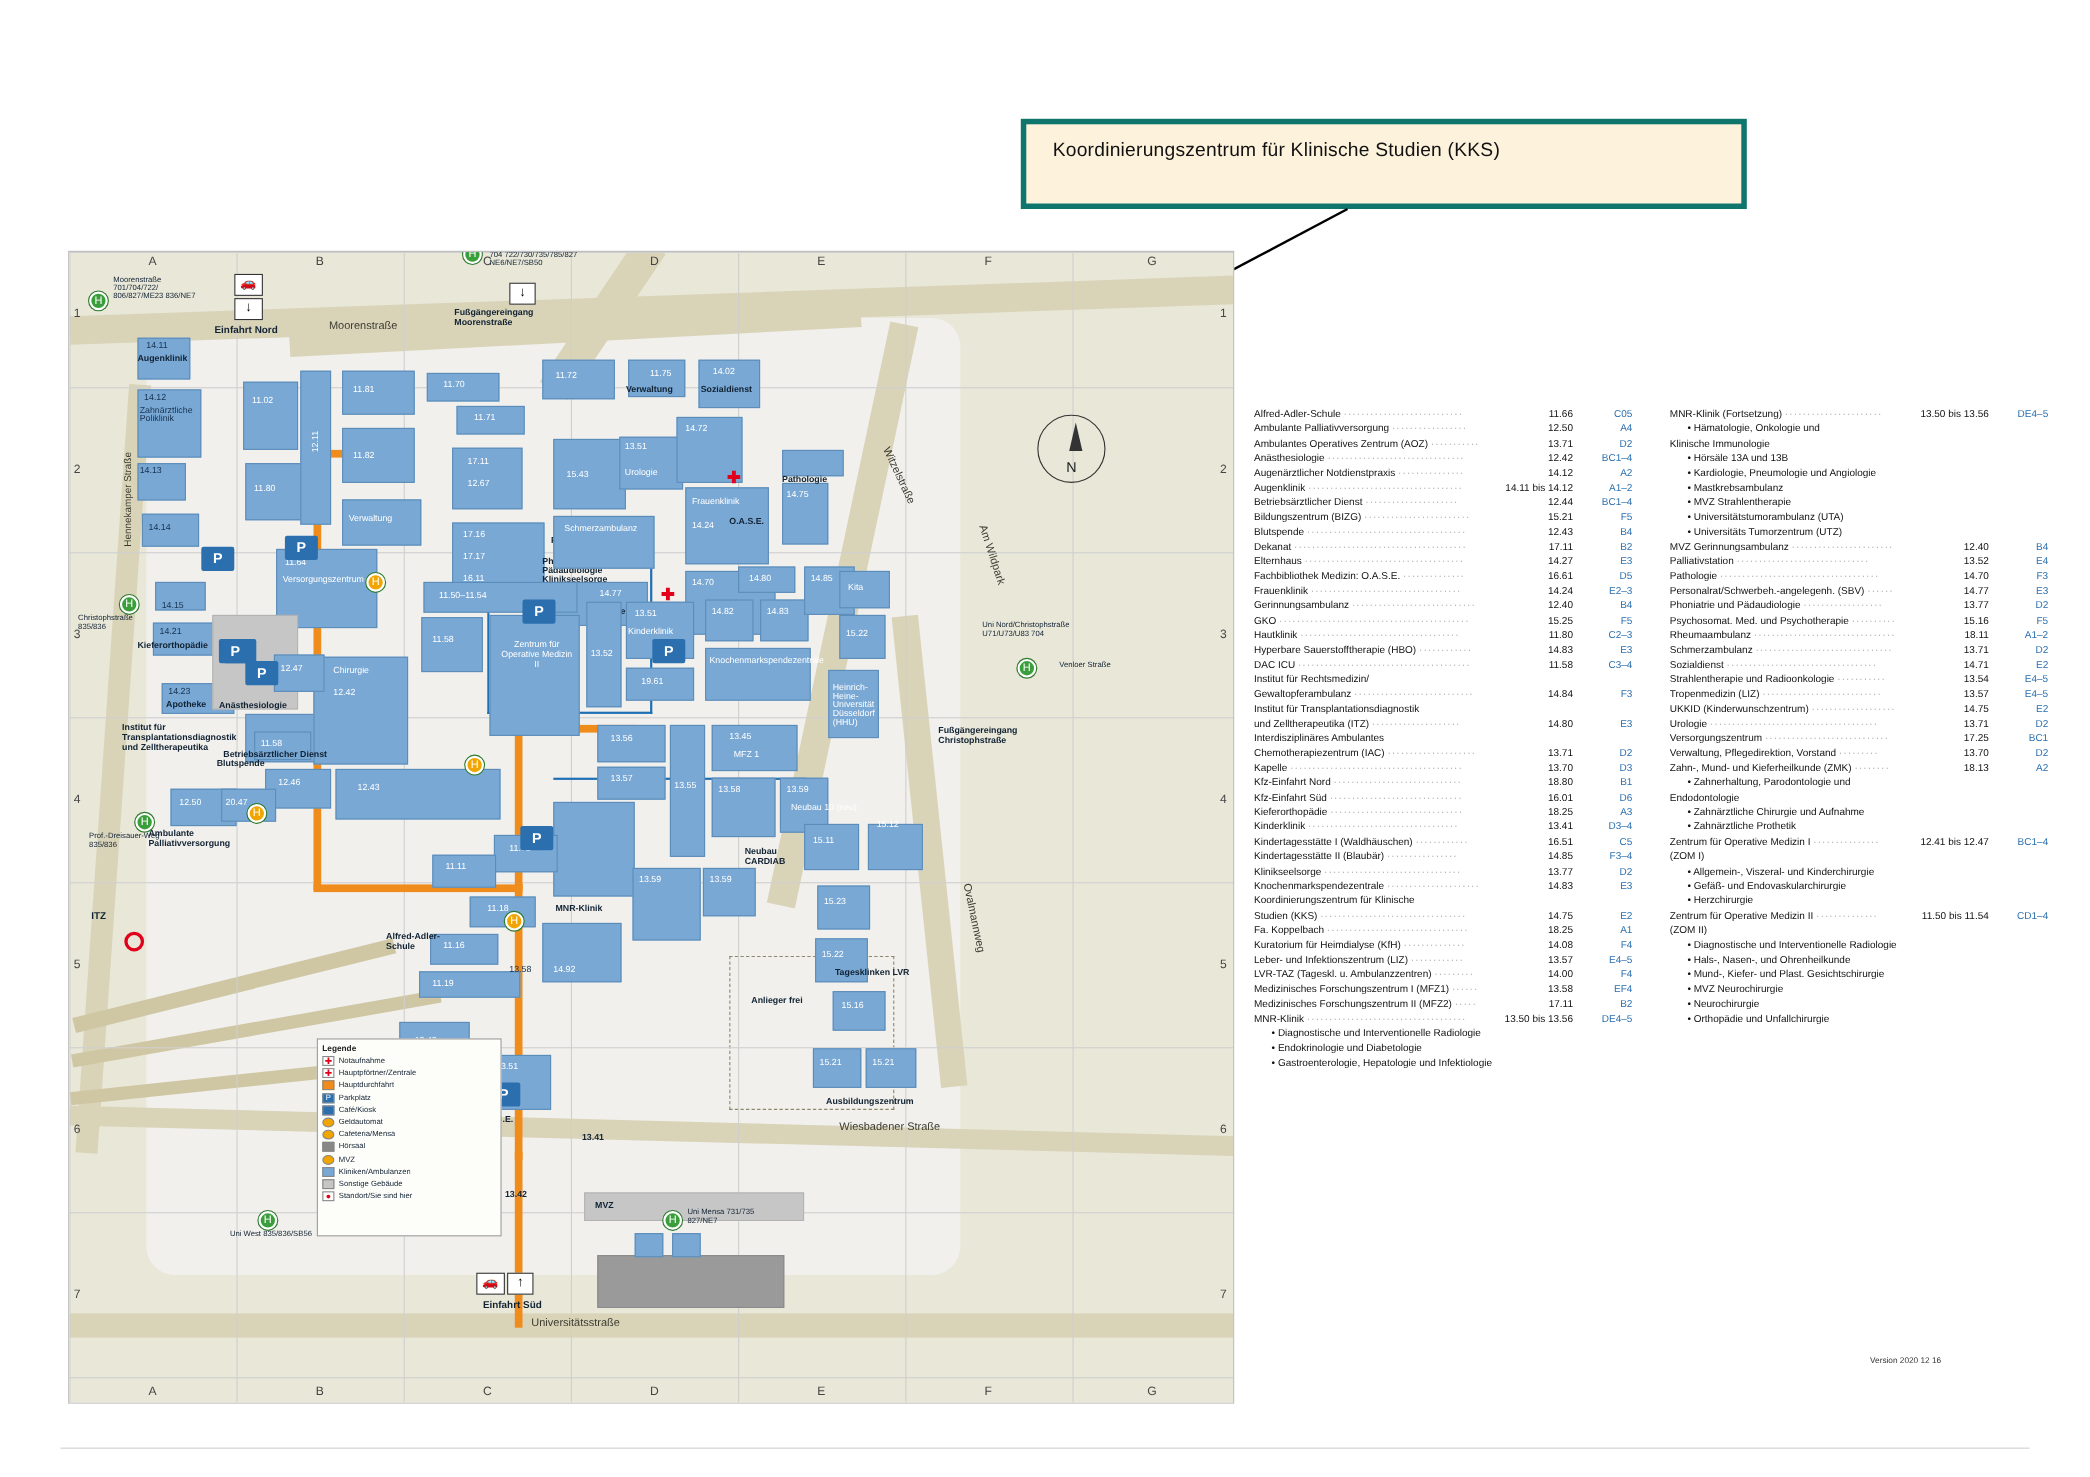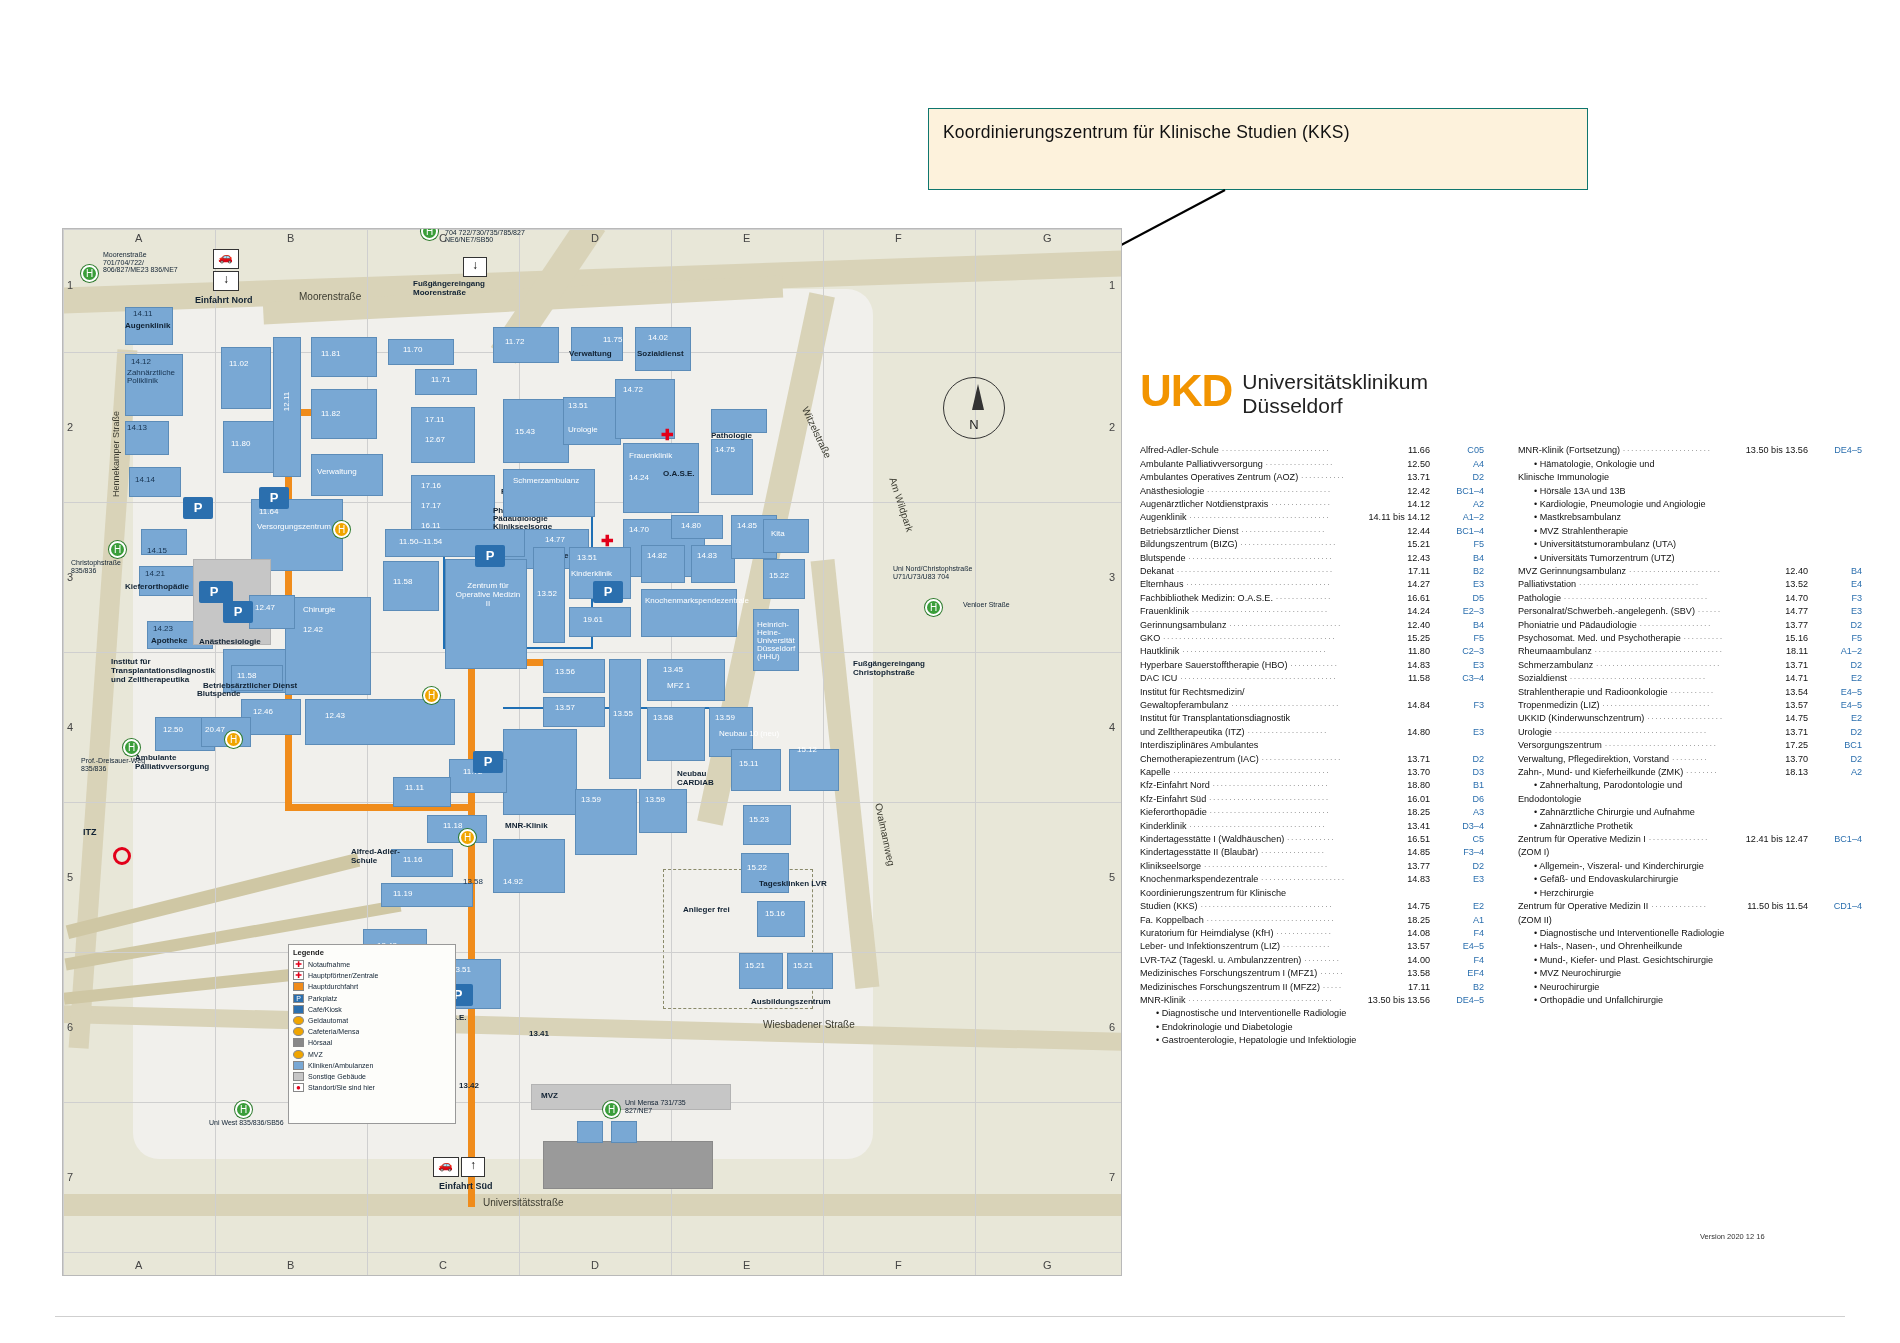--- a/index.html
+++ b/index.html
@@ -7,22 +7,22 @@
   body {
     width:1900px; height:1343px;
     background:#ffffff;
     font-family:"Liberation Sans", sans-serif;
     position:relative;
     overflow:hidden;
   }
   
   #callout {
     position:absolute; left:928px; top:108px; width:660px; height:82px;
-    background:#fdf2dc; border:1px solid #0f766e;
-    padding:10px 14px;
+    background:#fdf2dc; border:5px solid #0f766e;
+    padding:10px 24px;
   }
   #callout div {
     font-size:17.5px; color:#111; line-height:1.5; letter-spacing:.2px;
   }
   #calloutline { position:absolute; left:690px; top:180px; width:620px; height:320px; pointer-events:none;}
   
   #map {
     position:absolute; left:62px; top:228px; width:1060px; height:1048px;
     background:#ffffff; border:1px solid #b9b9b9;
     overflow:hidden;
@@ -216,21 +216,21 @@
   <div class="bld" style="left:210px;top:108px;width:28px;height:140px;"></div>
   <div class="lbl w" style="left:214px;top:168px;transform:rotate(-90deg);">12.11</div>
 
   <div class="bld" style="left:325px;top:110px;width:66px;height:26px;"></div>
   <div class="lbl w" style="left:340px;top:116px;">11.70</div>
   <div class="bld" style="left:352px;top:140px;width:62px;height:26px;"></div>
   <div class="lbl w" style="left:368px;top:146px;">11.71</div>
   <div class="bld" style="left:430px;top:98px;width:66px;height:36px;"></div>
   <div class="lbl w" style="left:442px;top:108px;">11.72</div>
   <div class="bld" style="left:508px;top:98px;width:52px;height:34px;"></div>
-  <div class="lbl w" style="left:540px;top:106px;">11.75</div>
+  <div class="lbl w" style="left:528px;top:106px;">11.75</div>
   <div class="lbl b" style="left:506px;top:120px;">Verwaltung</div>
   <div class="bld" style="left:572px;top:98px;width:56px;height:44px;"></div>
   <div class="lbl w" style="left:585px;top:104px;">14.02</div>
   <div class="lbl b" style="left:574px;top:120px;">Sozialdienst</div>
 
   <div class="bld" style="left:348px;top:178px;width:64px;height:56px;"></div>
   <div class="lbl w" style="left:362px;top:186px;">17.11</div>
   <div class="lbl w" style="left:362px;top:206px;">12.67</div>
   <div class="bld" style="left:348px;top:246px;width:84px;height:70px;"></div>
   <div class="lbl w" style="left:358px;top:252px;">17.16</div>
@@ -504,27 +504,20 @@
         <div class="lt">Sonstige Gebäude</div>
       </div>
     <div class="lrow">
         <div class="sw" style="background:#fff;color:#e2001a;font-size:8px;text-align:center;line-height:8px;">●</div>
         <div class="lt">Standort/Sie sind hier</div>
       </div>
   </div>
 </div>
 
 <div id="right">
-  <div id="brand">
-    <div class="ukd">UKD</div>
-    <div class="nm">
-      <div>Universitätsklinikum</div>
-      <div class="b2">Düsseldorf</div>
-    </div>
-  </div>
 
 
   <div class="cols">
     <div class="col" id="col-left">
         <div class="irow">
           <div class="nme">Alfred-Adler-Schule <span class="dots">···························</span></div>
           <div class="geb">11.66</div>
           <div class="pln">C05</div>
         </div>
         <div class="irow">

